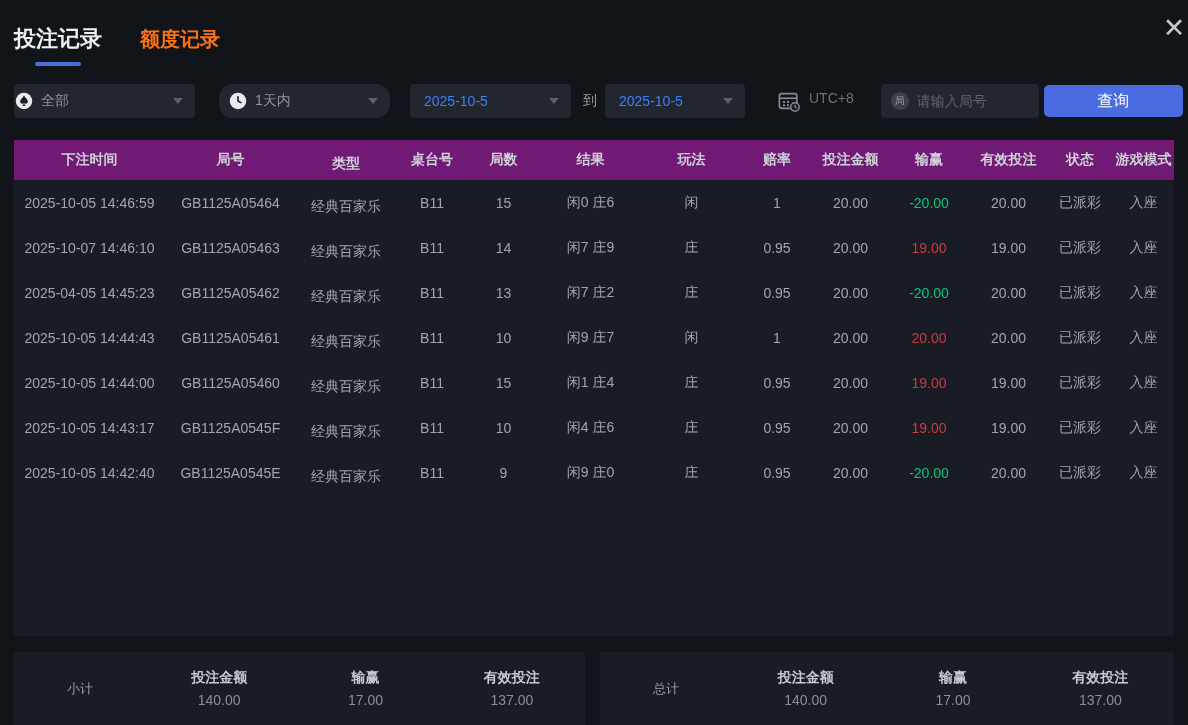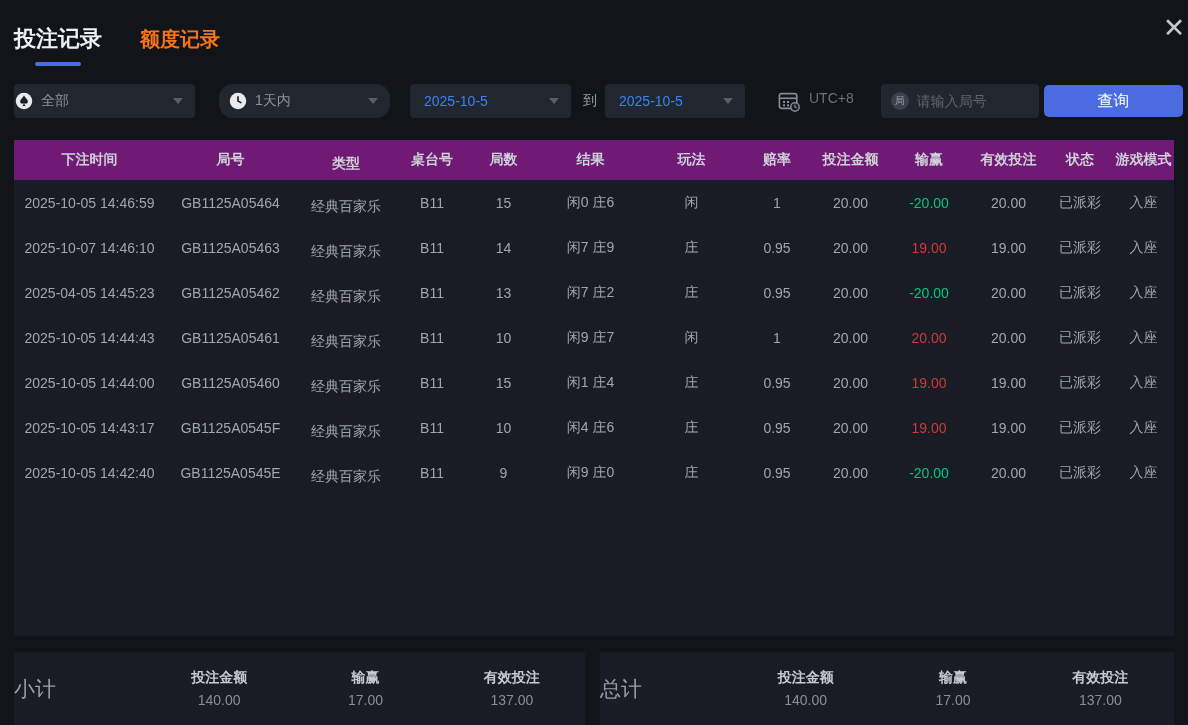--- a/index.html
+++ b/index.html
@@ -71,21 +71,21 @@
   .c0{width:151px;} .c1{width:131px;} .c2{width:100px;margin-top:8px;} .c3{width:72px;} .c4{width:71px;}
   .c5{width:103px;} .c6{width:99px;} .c7{width:72px;} .c8{width:75px;} .c9{width:82px;}
   .c10{width:77px;} .c11{width:66px;} .c12{width:61px;}
   .green { color:var(--loss-green,#00c87e); }
   .red { color:var(--win-red,#cb3b3b); }
 
   
   .card { position:absolute; top:652px; height:73px; background:#191c24; display:flex; align-items:center; }
   .card.left { left:14px; width:571px; }
   .card.right { left:600px; width:574px; }
-  .card-label { width:132px; color:#9b9ea6; font-size:21px; }
+  .card-label { width:132px; text-align:center; color:#9b9ea6; font-size:13px; }
   .stat { flex:1; text-align:center; }
   .stat .slbl { color:#c6c9cf; font-size:14px; font-weight:bold; margin-bottom:5px; }
   .stat .sval { color:#8b8e96; font-size:14px; }
 </style>
 </head>
 <body>
 
 <div class="close-btn">✕</div>
 
 <div class="tabs">

